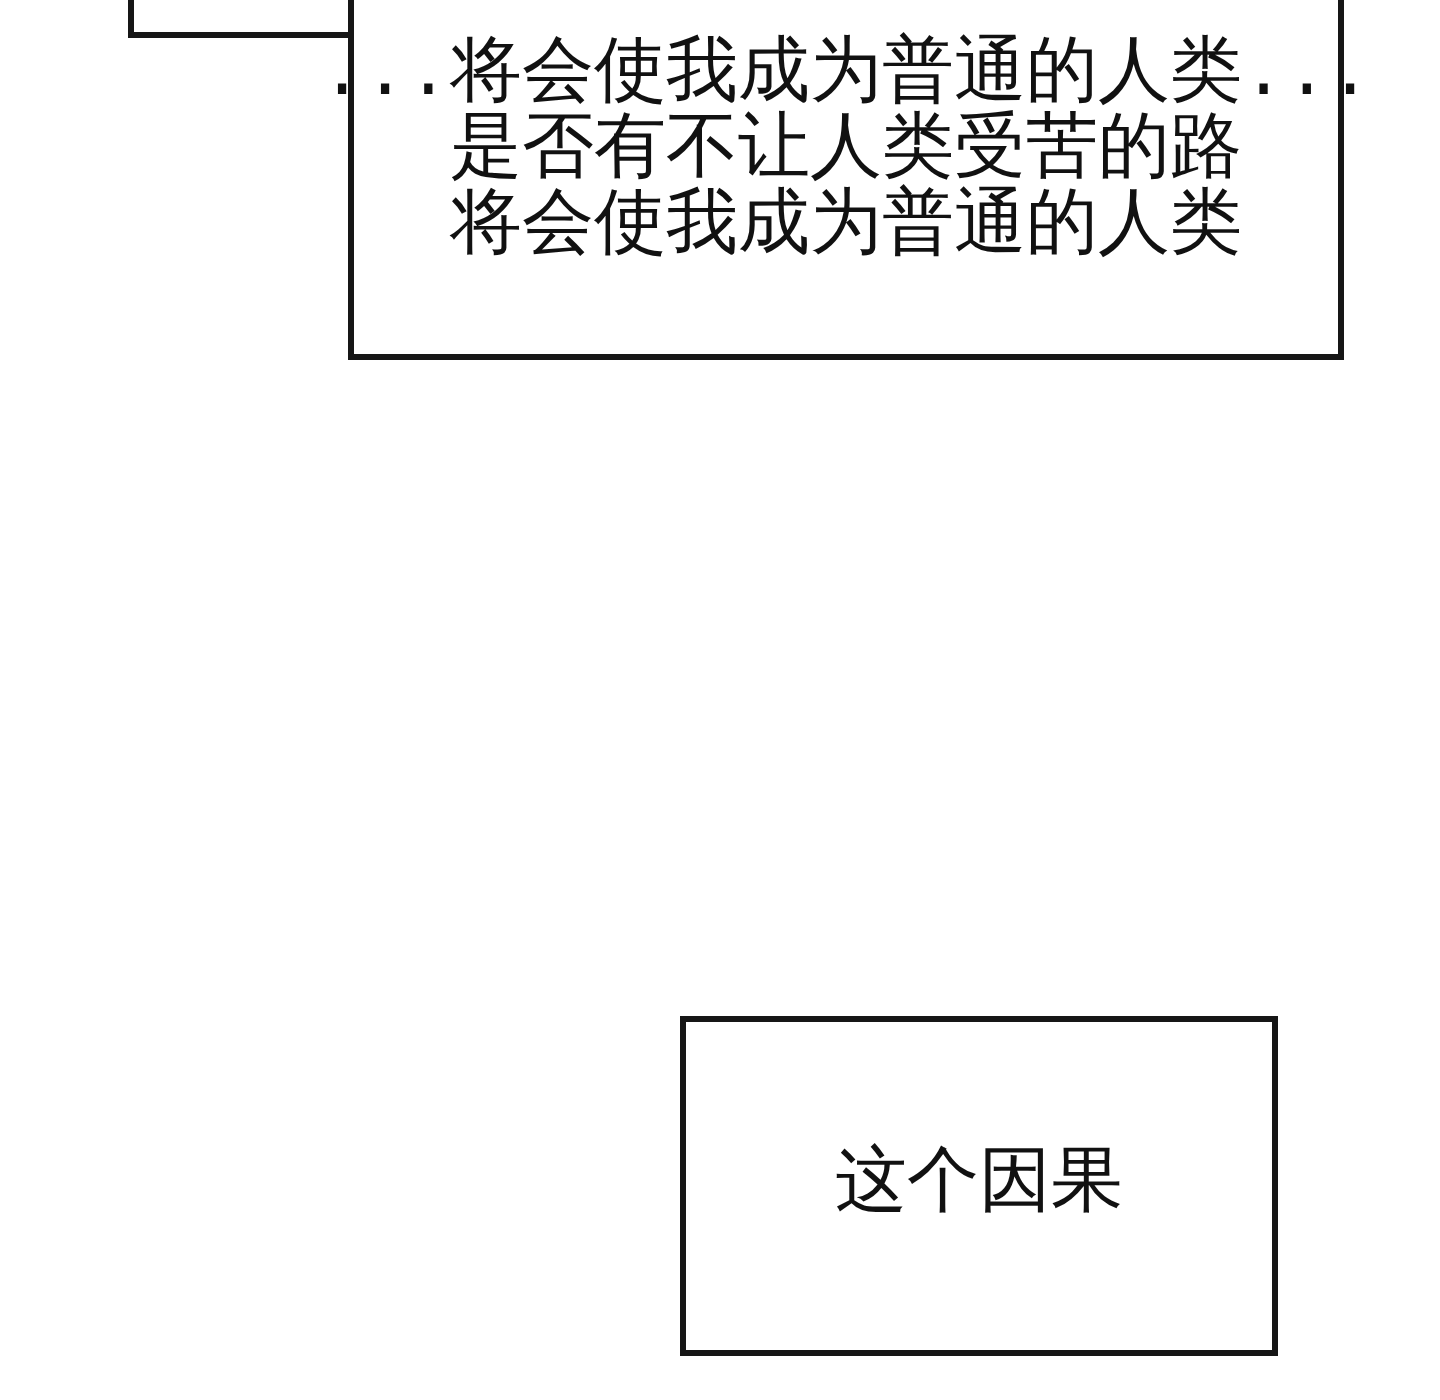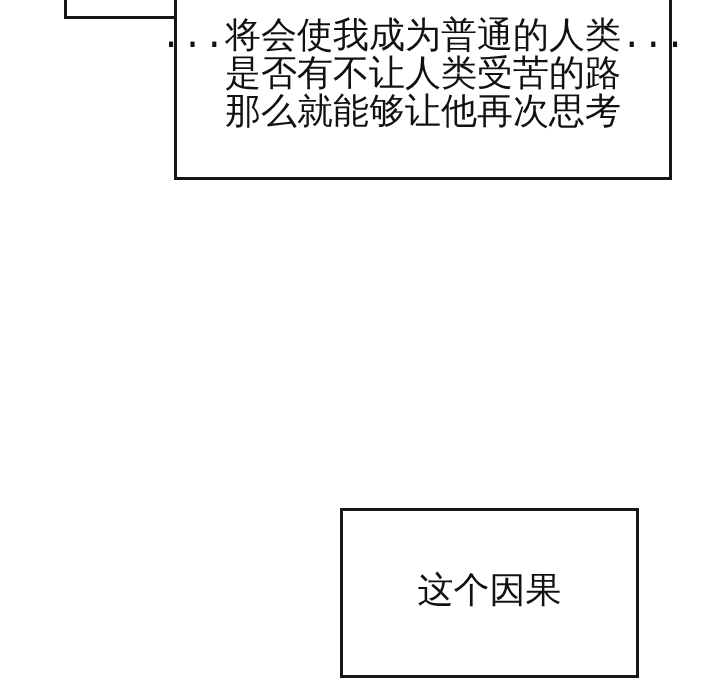--- a/index.html
+++ b/index.html
@@ -58,18 +58,18 @@
   </style>
 </head>
 <body>
 
 <div class="step-line" style="left:64px; top:0; width:3px; height:18px;"></div>
 <div class="step-line" style="left:64px; top:16px; width:113px; height:3px;"></div>
 
 <div class="panel" id="panel-top">
   <span class="line">...将会使我成为普通的人类...</span>
   <span class="line">是否有不让人类受苦的路</span>
-  <span class="line">那么就能够让他再次思考</span>
+  <span class="line">将会使我成为普通的人类</span>
 </div>
 
 <div class="panel" id="panel-bottom">
   <span class="line">这个因果</span>
 </div>
 
 </body></html>

